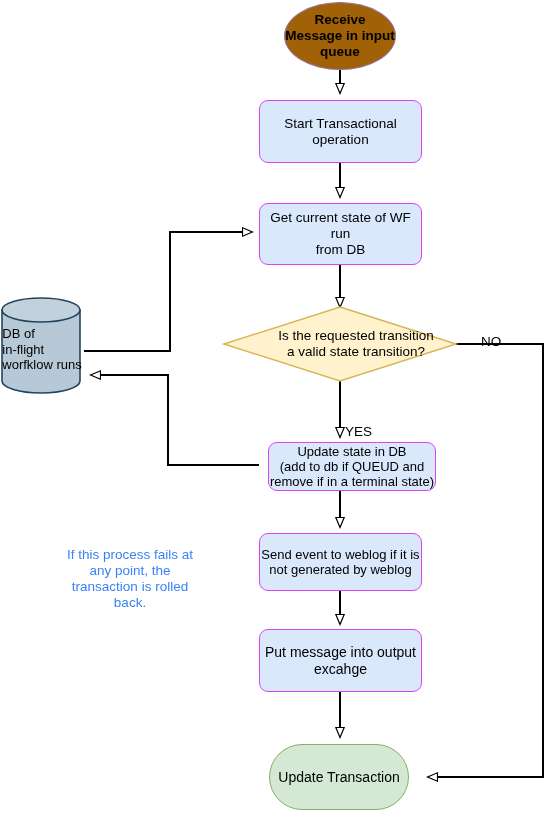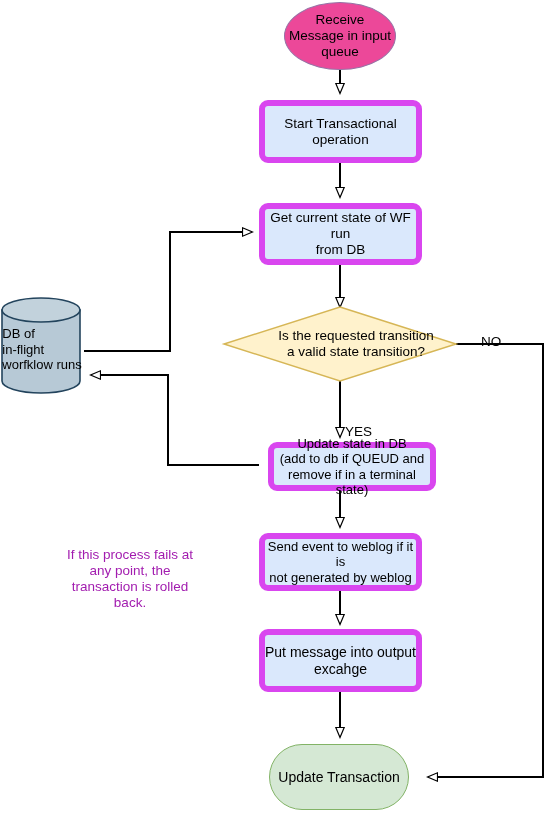--- a/index.html
+++ b/index.html
@@ -35,36 +35,37 @@
     display: flex;
     align-items: center;
     justify-content: center;
     text-align: center;
     color: #000000;
     line-height: 1.18;
     white-space: pre-line;
     z-index: 3;
   }
   .rect {
-    border: 6px solid #d946ef;
+    border: 1px solid #d946ef;
     background: #dae8fc;
     border-radius: 9px;
   }
   .ellipse {
     border: 1px solid #9673a6;
-    background: #ec4899;
+    background: #a16207;
     border-radius: 50%;
+    font-weight: bold;
   }
   .terminator {
     border: 1px solid #82b366;
     background: #d5e8d4;
     border-radius: 36px;
   }
   .note {
-    color: #a21caf;
+    color: #3b82f6;
     background: transparent;
     border: none;
   }
   .edge-label {
     position: absolute;
     font-size: 13.5px;
     color: #000000;
     z-index: 4;
     background: transparent;
   }

